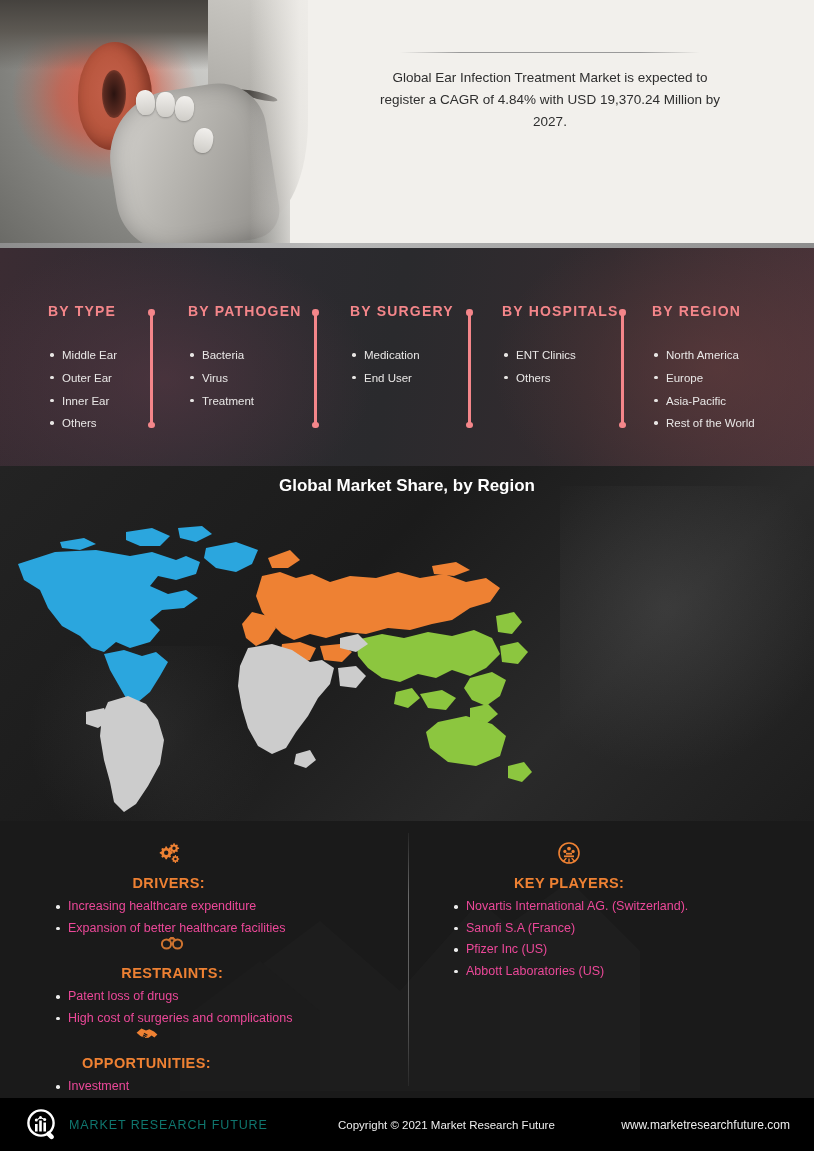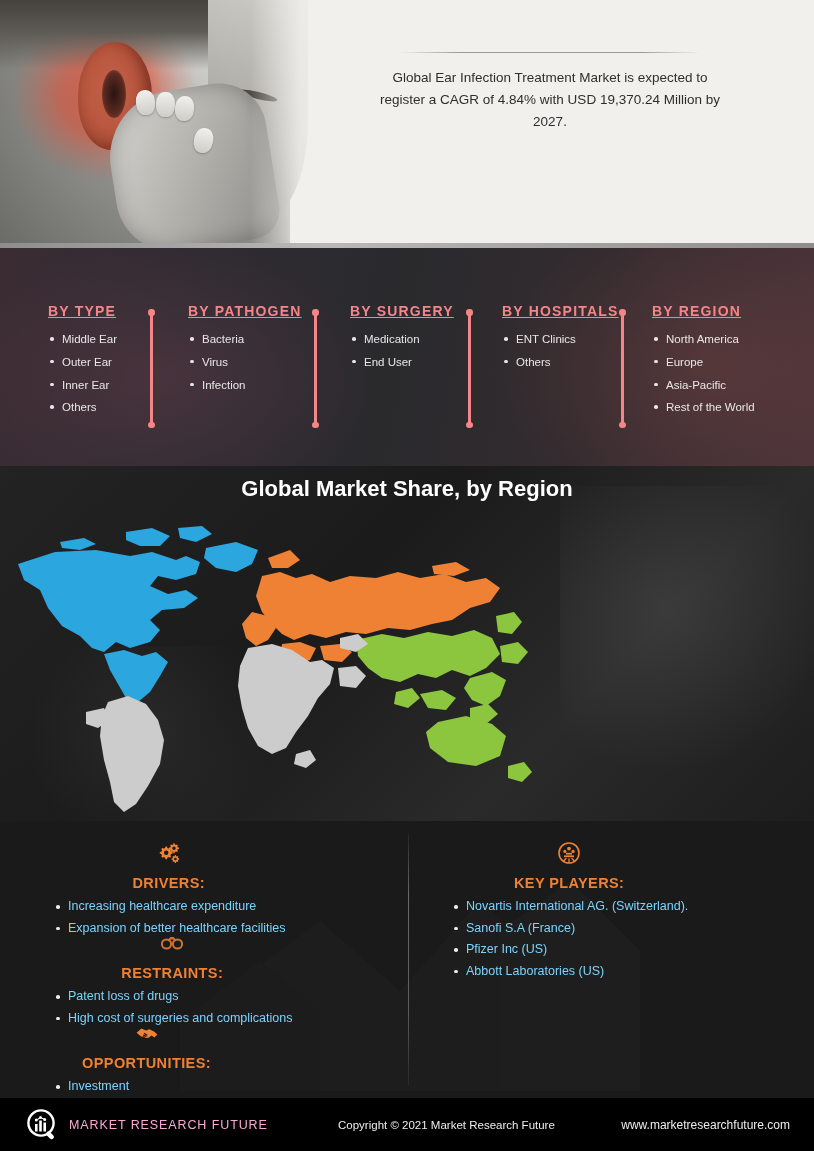--- a/index.html
+++ b/index.html
@@ -68,52 +68,52 @@
   .seg {
     position:relative; height:218px; width:814px;
     background:
       radial-gradient(ellipse 300px 200px at 20% 60%, rgba(92,58,70,.55) 0%, rgba(92,58,70,0) 70%),
       radial-gradient(ellipse 320px 220px at 88% 55%, rgba(104,62,62,.55) 0%, rgba(104,62,62,0) 70%),
       linear-gradient(100deg,#3b2c33 0%, #2e2b31 26%, #2a2a2d 48%, #332b2f 72%, #4a3339 100%);
     overflow:hidden;
   }
   .seg-cols { position:absolute; left:0; top:0; width:814px; height:218px; }
   .seg-col { position:absolute; top:55px; }
-  .seg-h { font-size:14px; font-weight:bold; letter-spacing:1.2px; color:#f4868a; text-transform:uppercase; margin-bottom:9px;text-decoration:underline; }
+  .seg-h { font-size:14px; font-weight:bold; letter-spacing:1.2px; color:#f4868a; text-transform:uppercase; margin-bottom:25px; }
   .seg-list { list-style:none; }
   .seg-list li { position:relative; padding-left:14px; font-size:11.5px; color:#e9e7e6; line-height:1.98; white-space:nowrap; }
   .seg-list li::before { content:""; position:absolute; left:2px; top:9px; width:3.5px; height:3.5px; border-radius:50%; background:#e8e6e4; }
   .seg-div { position:absolute; top:61px; width:6px; height:119px; }
   .seg-div .bar { position:absolute; left:1.5px; top:5px; width:3px; height:109px; background:#f4868a; }
   .seg-div .dot { position:absolute; left:0; width:6.5px; height:6.5px; border-radius:50%; background:#f4868a; }
   .seg-div .dot.t { top:0; } .seg-div .dot.b { bottom:0; }
 
   
   .mapsec { position:relative; width:814px; height:355px; background:linear-gradient(135deg,#232323 0%, #1b1b1b 40%, #2a2a2a 70%, #1d1d1d 100%); overflow:hidden; }
   .map-blur1 { position:absolute; left:560px; top:20px; width:260px; height:300px; background:radial-gradient(circle at 40% 40%, rgba(120,120,120,.22), rgba(60,60,60,0) 70%); }
   .map-blur2 { position:absolute; left:0px; top:180px; width:300px; height:180px; background:radial-gradient(circle at 50% 50%, rgba(110,110,110,.16), rgba(60,60,60,0) 70%); }
-  .map-title { position:absolute; left:0; top:10px; width:814px; text-align:center; font-size:22px; font-weight:bold; color:#fff; }
+  .map-title { position:absolute; left:0; top:10px; width:814px; text-align:center; font-size:17px; font-weight:bold; color:#fff; }
   .worldmap { position:absolute; left:0; top:50px; width:560px; height:300px; }
 
   
   .bottom { position:relative; width:814px; height:277px; background:#1a1a1a; overflow:hidden; }
   .bg-chevron { position:absolute; opacity:.45; }
   .vdiv { position:absolute; left:408px; top:12px; width:1px; height:253px; background:linear-gradient(180deg, rgba(255,255,255,.05), rgba(255,255,255,.35) 25%, rgba(255,255,255,.28) 70%, rgba(255,255,255,.05)); }
   .blk { position:absolute; }
   .blk-head { display:flex; align-items:center; gap:10px;flex-direction:column; }
   .blk-title { font-size:14.5px; font-weight:bold; color:#ee8133; letter-spacing:.4px; }
   .blk-list { list-style:none; margin-top:5px; }
-  .blk-list li { position:relative; padding-left:16px; font-size:12.5px; color:#7dd3fc; line-height:1.72; white-space:nowrap; }
+  .blk-list li { position:relative; padding-left:16px; font-size:12.5px; color:#ec4899; line-height:1.72; white-space:nowrap; }
   .blk-list li::before { content:""; position:absolute; left:4px; top:9px; width:3.5px; height:3.5px; border-radius:50%; background:#ececec; }
   .ico { width:24px; height:22px; flex:0 0 24px; display:block; }
 
   
   .footer { position:relative; width:814px; height:53px; background:#000; display:flex; align-items:center; }
   .f-logo { margin-left:26px; width:34px; height:34px; }
-  .f-brand { margin-left:9px; font-size:12.5px; color:#f9a8d4; letter-spacing:.9px; }
+  .f-brand { margin-left:9px; font-size:12.5px; color:#0f766e; letter-spacing:.9px; }
   .f-copy { position:absolute; left:338px; font-size:11.5px; color:#ededed; }
   .f-url { position:absolute; right:24px; font-size:12px; color:#ededed; }
 </style>
 </head>
 <body>
 
 <div class="page">
 
   <div class="hero">
     <div class="hero-photo">
@@ -155,21 +155,21 @@
         <div class="bar"></div>
         <div class="dot t"></div>
         <div class="dot b"></div>
       </div>
 
       <div class="seg-col" style="left:188px;">
         <div class="seg-h">BY PATHOGEN</div>
         <ul class="seg-list">
           <li>Bacteria</li>
           <li>Virus</li>
-          <li>Infection</li>
+          <li>Treatment</li>
         </ul>
       </div>
 
       <div class="seg-div" style="left:312px;">
         <div class="bar"></div>
         <div class="dot t"></div>
         <div class="dot b"></div>
       </div>
 
       <div class="seg-col" style="left:350px;">

